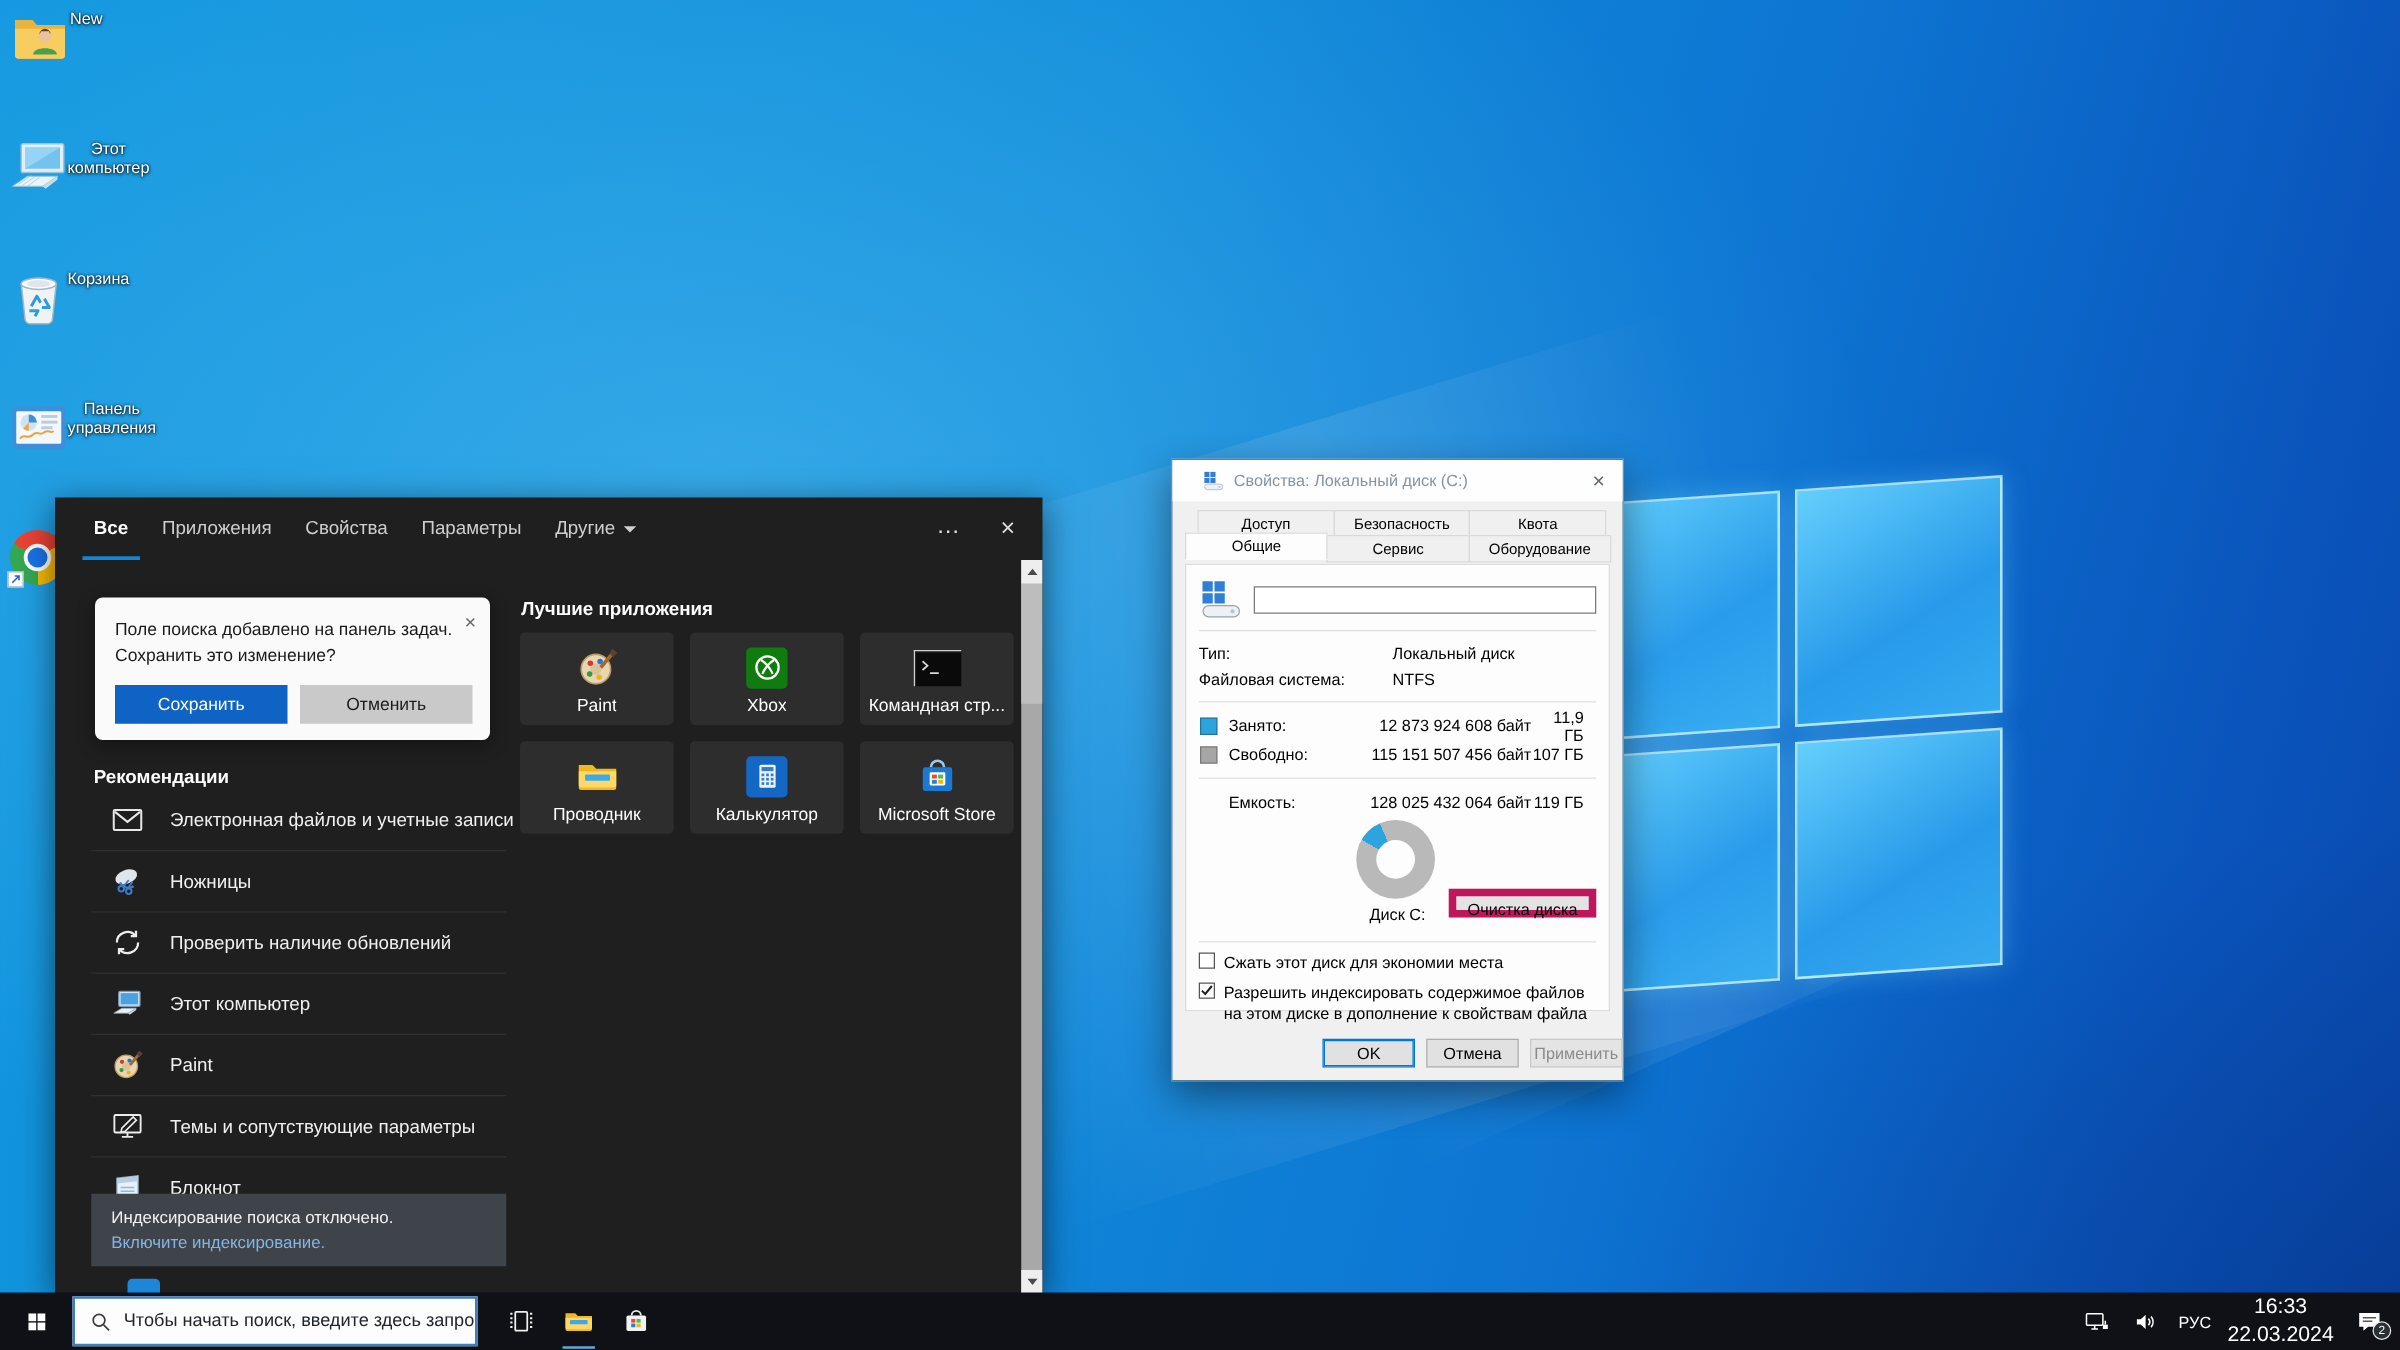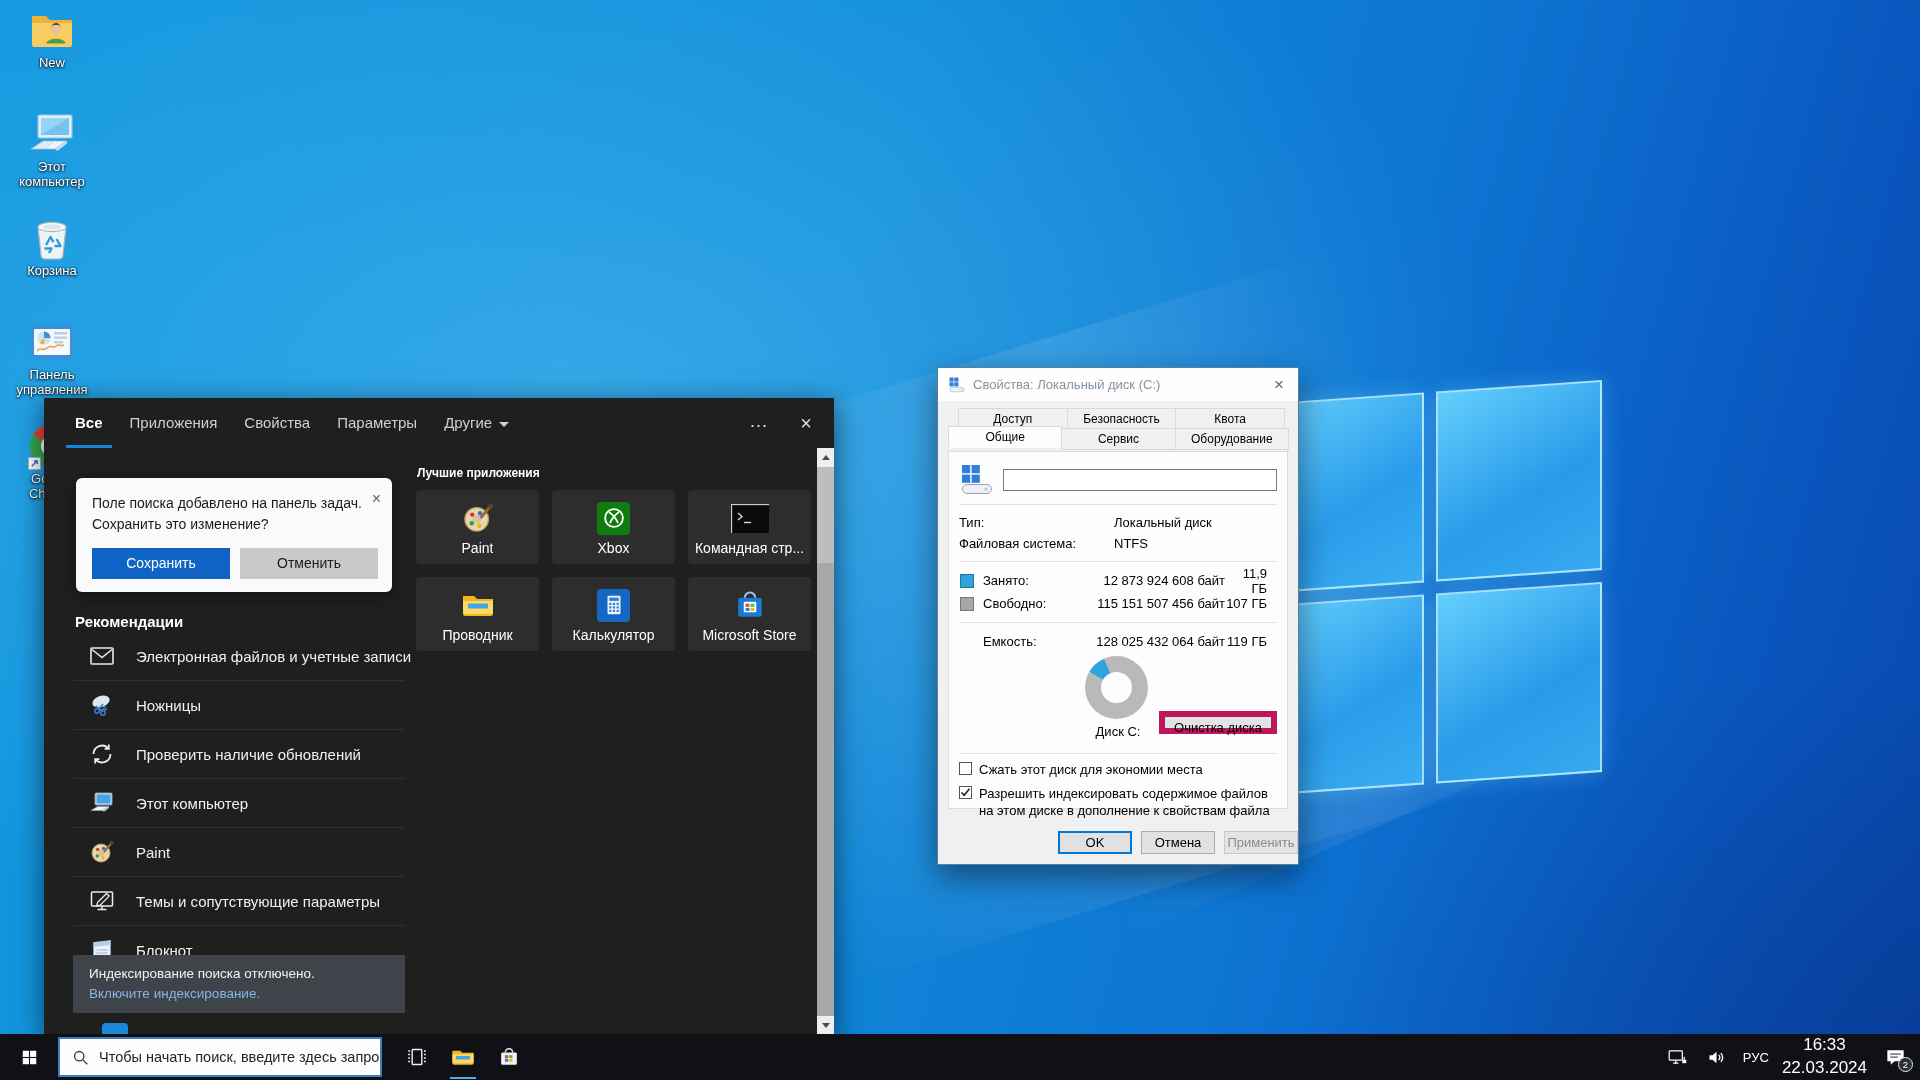--- a/index.html
+++ b/index.html
@@ -13,21 +13,21 @@
   .beam1{left:300px;top:350px;width:1500px;height:560px;transform:rotate(-17deg);
     background:linear-gradient(to right,rgba(255,255,255,0) 30%,rgba(255,255,255,.10) 55%,rgba(255,255,255,0) 76%);}
   .beam2{left:620px;top:520px;width:1200px;height:360px;transform:rotate(-24deg);
     background:linear-gradient(to right,rgba(255,255,255,0) 35%,rgba(255,255,255,.08) 58%,rgba(255,255,255,0) 78%);}
   .win-logo{position:absolute;left:1258px;top:392px;width:344px;height:392px;display:grid;
     grid-template-rows:1fr 1fr;grid-template-columns:1fr 1fr;gap:12px;transform:skewY(-4deg);}
   .pane{background:linear-gradient(150deg,rgba(104,212,255,.95),rgba(42,158,236,.92) 58%,rgba(60,180,246,.88));
     border:2px solid rgba(208,242,255,.75);box-shadow:0 0 22px rgba(130,225,255,.30);}
   
   #desktop-icons{position:absolute;left:8px;top:6px;width:88px;z-index:1;}
-  .d-icon{height:104px;display:flex;flex-direction:column;align-items:center;cursor:default;}
+  .d-icon{height:104px;display:flex;cursor:default;}
   .d-ic{width:48px;height:48px;display:flex;align-items:center;justify-content:center;}
   .d-ic svg{width:46px;height:46px;}
   .d-label{margin-top:2px;font-size:13px;color:#fff;text-align:center;line-height:1.15;
     text-shadow:0 1px 3px rgba(0,0,0,.95),0 0 2px rgba(0,0,0,.8);}
   .chrome-wrap{position:relative;width:44px;height:44px;}
   .chrome-ball{width:44px;height:44px;border-radius:50%;
     background:conic-gradient(from -60deg,#ea4335 0 120deg,#fbbc05 120deg 240deg,#34a853 240deg 360deg);position:relative;}
   .chrome-ball::before{content:"";position:absolute;inset:11px;background:#fff;border-radius:50%;}
   .chrome-ball::after{content:"";position:absolute;inset:14px;background:#1a73e8;border-radius:50%;}
   .shortcut-badge{position:absolute;left:-2px;bottom:-2px;width:13px;height:13px;background:#fff;
@@ -56,41 +56,41 @@
   .rec-item{height:49px;display:flex;align-items:center;gap:21px;padding-left:16px;cursor:pointer;border-bottom:1px solid #303030;}
   .rec-item:last-child{border-bottom:none;}
   .row-ic{width:26px;height:26px;flex:none;display:flex;align-items:center;justify-content:center;}
   .row-ic svg{width:26px;height:26px;}
   .rec-label{font-size:15px;color:#f0f0f0;white-space:nowrap;}
   .indexing-notice{position:absolute;left:29px;bottom:22px;width:332px;background:#3f444b;padding:11px 16px 12px;z-index:3;}
   .ix-line1{font-size:13.5px;color:#f2f2f2;}
   .ix-link{font-size:13.5px;color:#85b4e4;margin-top:5px;cursor:pointer;}
   .partial-app{position:absolute;left:58px;bottom:0;width:26px;height:12px;border-radius:4px 4px 0 0;background:#1c86d8;z-index:3;}
   .sp-right{flex:1;padding-left:11px;}
-  .apps-header{margin:18px 0 10px 1px;font-size:12px;font-weight:bold;color:#fff;}
+  .apps-header{margin:31px 0 10px 1px;font-size:15px;font-weight:bold;color:#fff;}
   #apps-grid{display:grid;grid-template-columns:repeat(3,123px);grid-auto-rows:74px;gap:13px;}
   .tile{background:#2d2d2d;border-radius:4px;display:flex;flex-direction:column;align-items:center;justify-content:center;
     padding-top:2px;cursor:pointer;}
   .tile-ic{height:36px;display:flex;align-items:center;justify-content:center;}
   .tile-ic svg{width:34px;height:34px;}
   .badge-sq{width:33px;height:33px;border-radius:4px;display:flex;align-items:center;justify-content:center;}
   .badge-sq svg{width:26px;height:26px;}
   .cmd-sq{width:38px;height:29px;background:#0a0a0a;border-top:1px solid #cfcfcf;border-left:1px solid #cfcfcf;
     box-shadow:1px 1px 0 rgba(255,255,255,.12) inset;}
   .tile-label{margin-top:4px;font-size:14px;color:#fff;max-width:115px;overflow:hidden;white-space:nowrap;}
   .sp-scrollbar{position:absolute;right:0;top:50px;bottom:0;width:17px;background:#a8a8a8;}
   .sb-btn{position:absolute;left:0;width:17px;height:19px;background:#eeeeee;display:flex;align-items:center;justify-content:center;cursor:pointer;}
   .sb-btn.up{top:0;} .sb-btn.down{bottom:0;}
   .tri-up{width:0;height:0;border-left:4px solid transparent;border-right:4px solid transparent;border-bottom:5px solid #4a4a4a;}
   .tri-down{width:0;height:0;border-left:4px solid transparent;border-right:4px solid transparent;border-top:5px solid #4a4a4a;}
   .sb-thumb{position:absolute;left:0;top:19px;width:17px;height:96px;background:#bdbdbd;}
   
   .props-dialog{position:absolute;left:937px;top:367px;width:362px;height:498px;background:#f0f0f0;
     border:1px solid #54809f;box-shadow:0 12px 30px rgba(0,0,0,.45);z-index:6;display:flex;flex-direction:column;font-size:13px;color:#000;}
-  .dlg-titlebar{height:33px;background:#fefefe;display:flex;align-items:center;padding:0 0 0 10px;flex:none;}
+  .dlg-titlebar{height:33px;background:#fefefe;display:flex;align-items:center;padding:0 0 0 24px;flex:none;}
   .dlg-title-ic{width:17px;height:17px;margin-right:8px;}
   .dlg-title-ic svg{width:17px;height:17px;}
   .dlg-title{font-size:13px;color:#8494a3;flex:1;white-space:nowrap;overflow:hidden;}
   .dlg-close{width:38px;height:33px;display:flex;align-items:center;justify-content:center;font-size:17px;color:#5f6a73;cursor:pointer;}
   .dlg-tabs{padding:7px 10px 0;flex:none;}
   .tabs-row{display:flex;}
   .tabs-row.back{margin:0 4px 0 10px;}
   .dtab{flex:1;height:21px;line-height:20px;font-size:12px;text-align:center;background:#f0f0f0;
     border:1px solid #d9d9d9;margin-right:-1px;cursor:pointer;white-space:nowrap;overflow:hidden;}
   .tabs-row.front{position:relative;top:-1px;}

